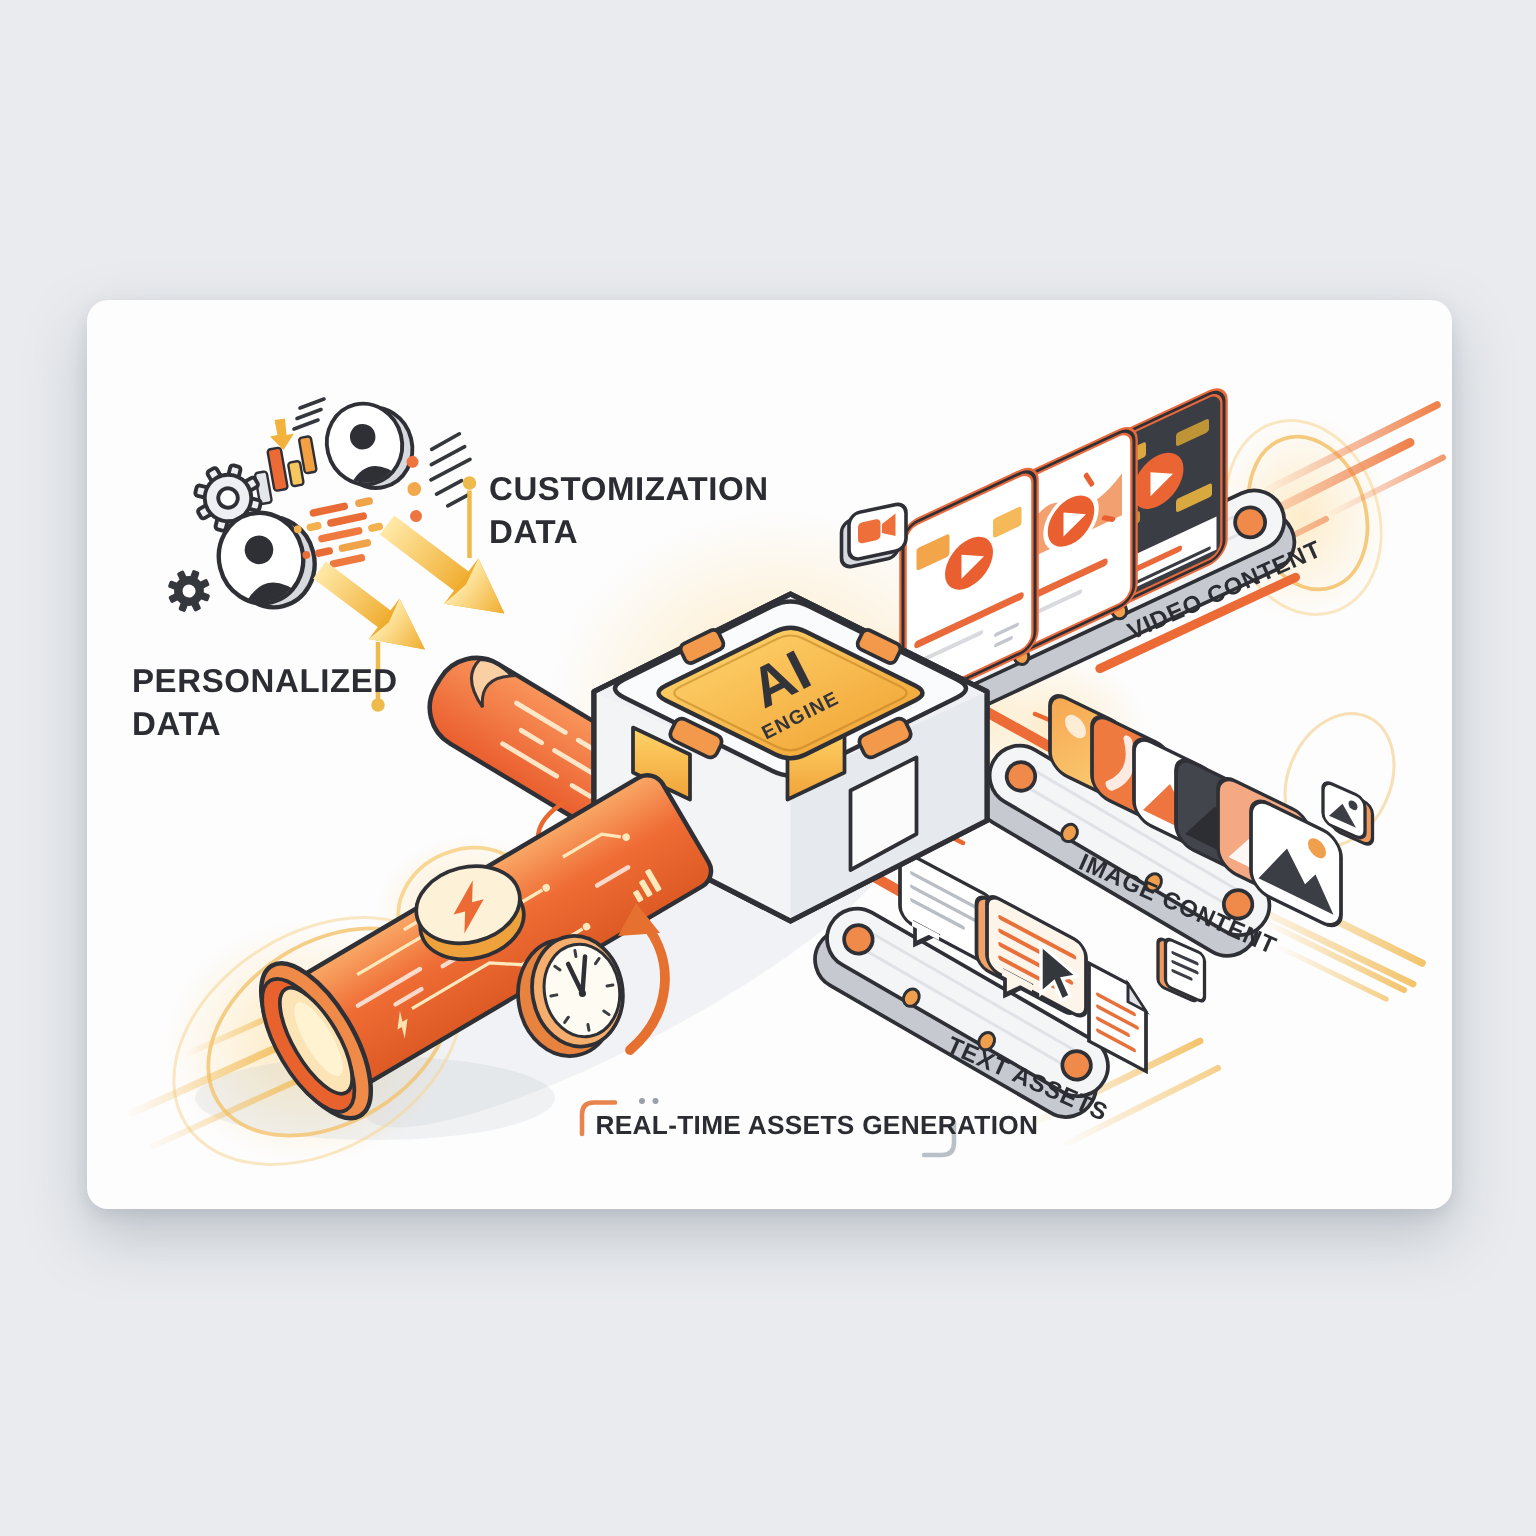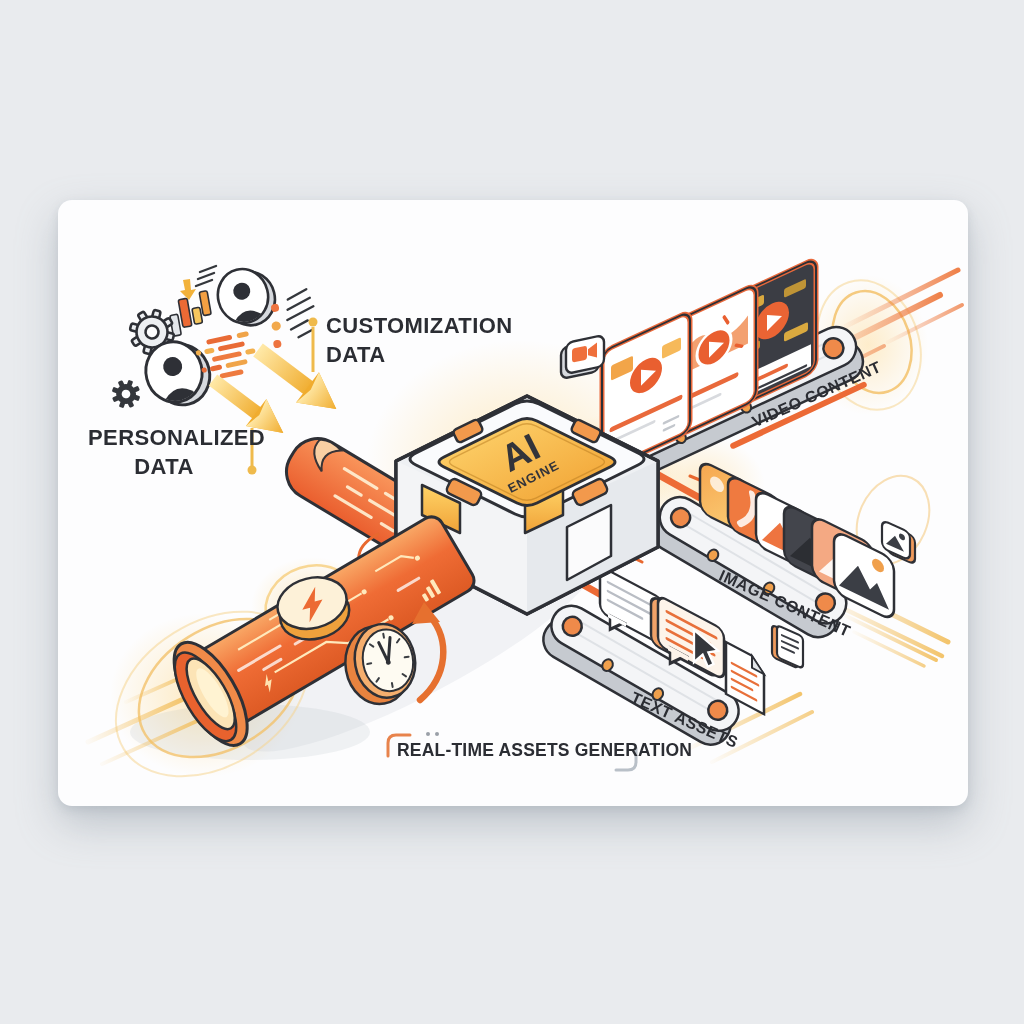--- a/index.html
+++ b/index.html
@@ -4,21 +4,21 @@
 <style>
   html,body{margin:0;padding:0;}
   body{width:1024px;height:1024px;background:#e9ebee;position:relative;overflow:hidden;
        font-family:"Liberation Sans", sans-serif;}
   .stage{position:absolute;inset:0;}
   .card{position:absolute;left:58px;top:200px;width:910px;height:606px;background:#fdfdfe;
         border-radius:14px;box-shadow:0 18px 40px rgba(140,150,162,.45), 0 4px 10px rgba(140,150,162,.25);}
   svg.art{position:absolute;left:0;top:0;width:1024px;height:1024px;}
   .lbl{position:absolute;color:#2b2d33;font-weight:700;letter-spacing:.4px;line-height:1.32;}
   .lbl-in{font-size:22px;}
-  .lbl-right{text-align:center;}
+  .lbl-right{text-align:left;margin-top:16px;}
   .lbl-conveyor{font-size:16px;white-space:nowrap;transform-origin:0 50%;letter-spacing:.6px;}
   .caption{position:absolute;left:397px;top:740px;width:232px;color:#2b2d33;font-weight:700;
            font-size:17.5px;letter-spacing:.2px;white-space:nowrap;}
 </style>
 </head>
 <body>
 
 <div class="stage">
   <div class="card"></div>
 

